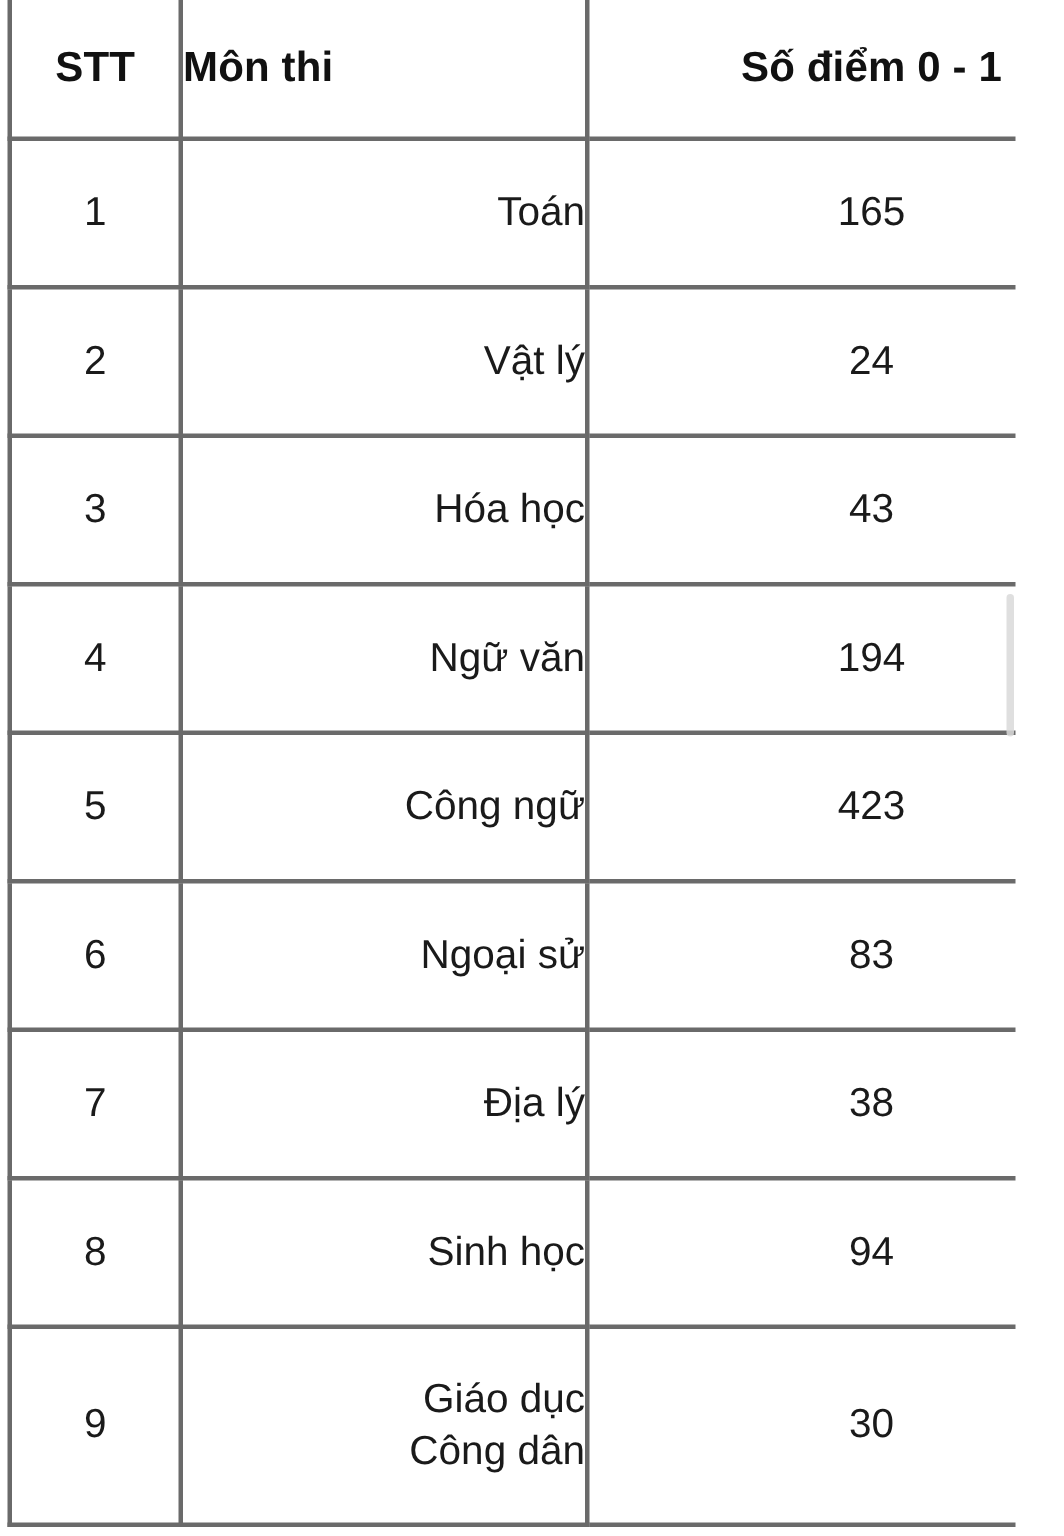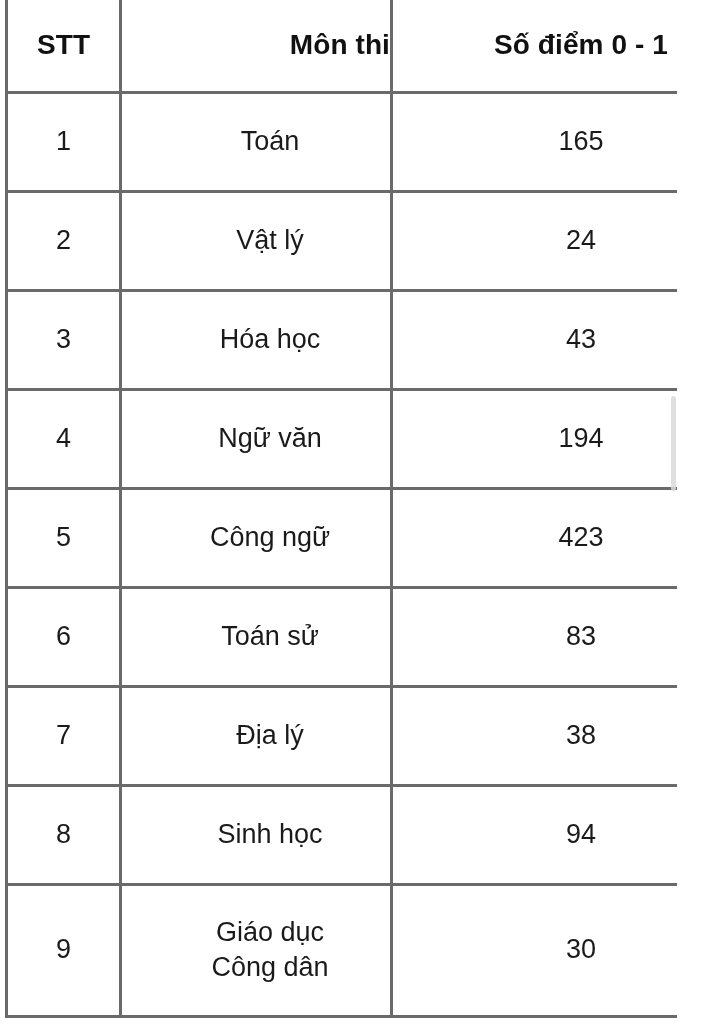--- a/index.html
+++ b/index.html
@@ -54,33 +54,33 @@
 
   
   .score-table thead th {
     height: 92px;
     font-size: 28px;
     font-weight: 700;
     color: #111111;
     letter-spacing: 0.1px;
   }
   .th-stt      { text-align: center; }
-  .th-subject  { text-align: right; }
+  .th-subject  { text-align: left; }
   .th-score    { text-align: center; padding-left: 4px !important; }
 
   
   .score-table tbody td {
     height: 99px;
     font-size: 27px;
     font-weight: 400;
     color: #1a1a1a;
     line-height: 1.30;
   }
   .cell-stt     { text-align: center; }
-  .cell-subject { text-align: center; padding-left: 28px !important; margin-left: 32px; }
+  .cell-subject { text-align: right; padding-left: 28px !important; margin-left: 32px; }
   .cell-score   { text-align: center; padding-left: 4px !important; }
 
   
   .score-table tbody tr.row-tall td { height: 132px; }
 
   
   #scroll-thumb {
     position: absolute;
     right: 1px;
     top: 396px;
@@ -133,21 +133,21 @@
         <td class="cell-subject">Ngữ văn</td>
         <td class="cell-score">194</td>
       </tr>
       <tr>
         <td class="cell-stt">5</td>
         <td class="cell-subject">Công ngữ</td>
         <td class="cell-score">423</td>
       </tr>
       <tr>
         <td class="cell-stt">6</td>
-        <td class="cell-subject">Toán sử</td>
+        <td class="cell-subject">Ngoại sử</td>
         <td class="cell-score">83</td>
       </tr>
       <tr>
         <td class="cell-stt">7</td>
         <td class="cell-subject">Địa lý</td>
         <td class="cell-score">38</td>
       </tr>
       <tr>
         <td class="cell-stt">8</td>
         <td class="cell-subject">Sinh học</td>

